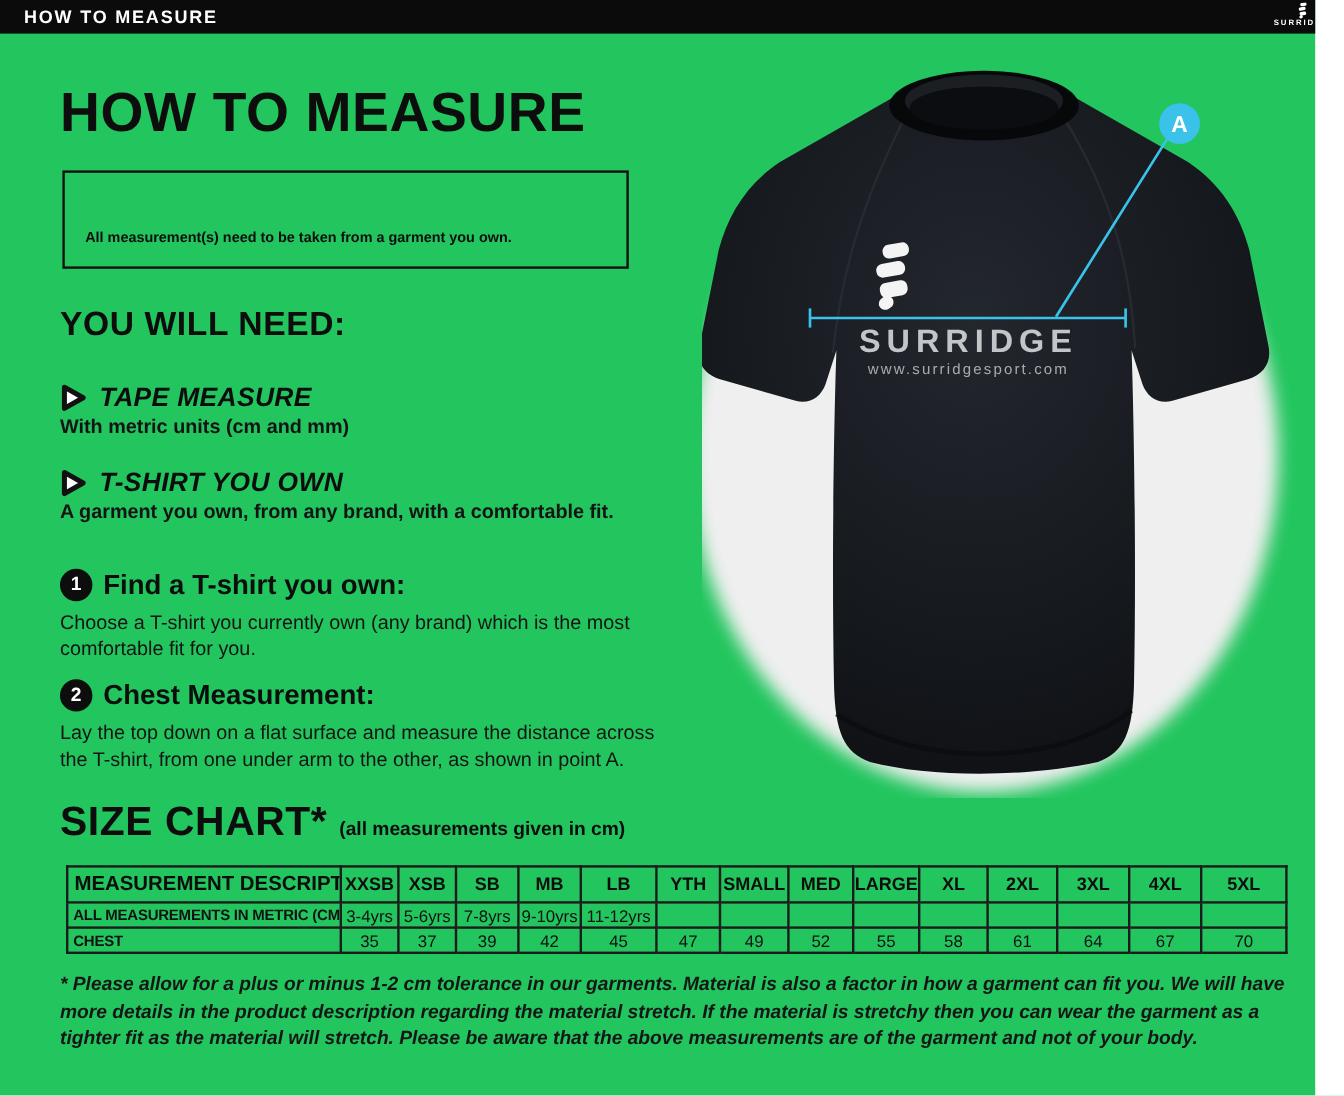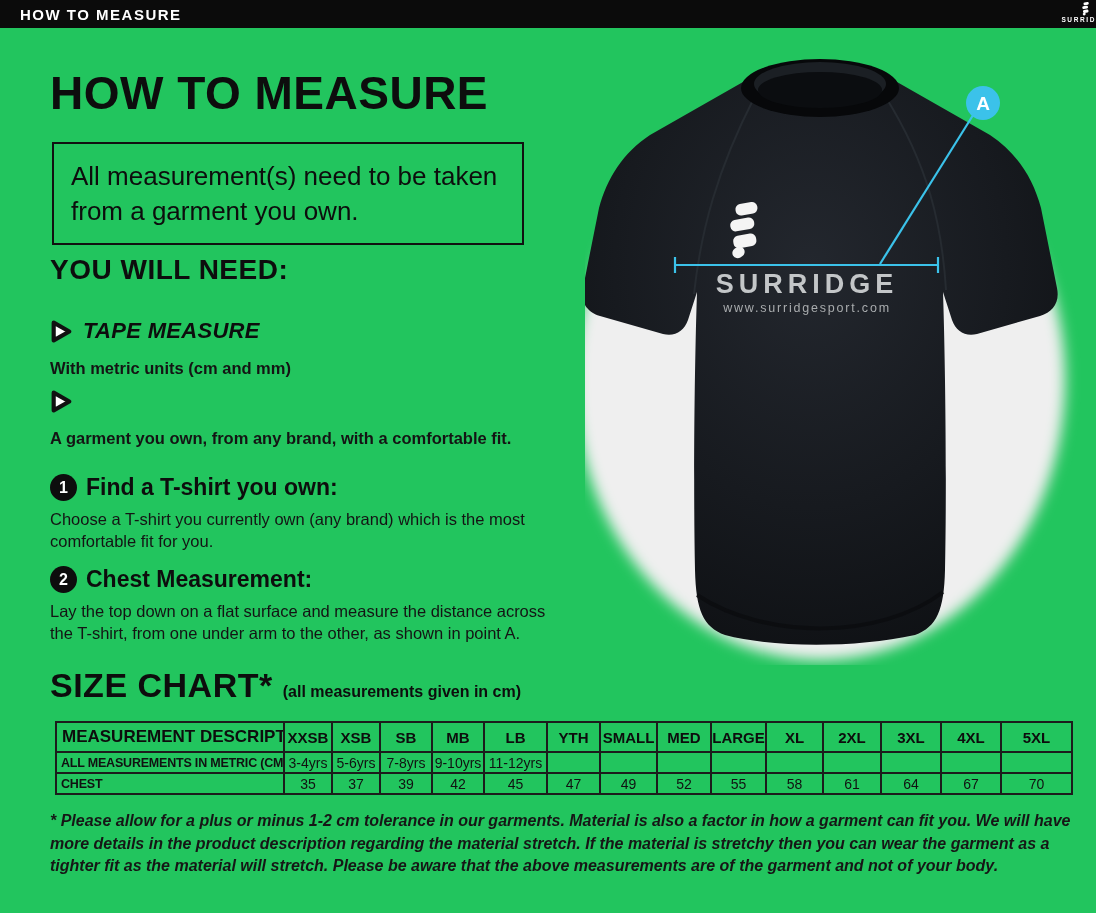--- a/index.html
+++ b/index.html
@@ -10,26 +10,26 @@
   
   .topbar { position:absolute; left:0; top:0; width:1120px; height:28px; background:#0b0b0b; }
   .topbar-title { position:absolute; left:20px; top:6px; color:#fff; font-size:15px; font-weight:bold; letter-spacing:1.5px; }
   .topbar-logo { position:absolute; right:6px; top:1px; width:58px; height:26px; text-align:center; }
   .topbar-logo .s-glyph { display:block; margin:1px auto 0; }
   .topbar-brand { color:#fff; font-size:6.5px; font-weight:bold; letter-spacing:1.6px; margin-top:0px; }
 
   
   .h1 { position:absolute; left:50px; top:66px; font-size:46px; font-weight:900; letter-spacing:0.5px; color:#0d0d0d; }
   .note-box { position:absolute; left:52px; top:142px; width:472px; border:2.5px solid #111; padding:15px 17px; }
-  .note-box .note-text { font-size:26px; font-weight:normal; line-height:1.33; color:#0d0d0d; }
+  .note-box .note-text { font-size:12px; font-weight:bold; line-height:1.33; color:#0d0d0d;margin-top:32px; }
   .h2 { position:absolute; left:50px; top:254px; font-size:28px; font-weight:900; letter-spacing:0.5px; color:#0d0d0d; }
 
   .need-item-title { display:flex; align-items:center; gap:10px;font-style:italic; }
   .need-item-title .t { font-size:22px; font-weight:900; letter-spacing:0.3px; color:#0d0d0d; }
-  .need-desc { font-size:16.5px; font-weight:bold; color:#141414; margin-top:15px; }
+  .need-desc { font-size:16.5px; font-weight:bold; color:#141414; margin-top:3px; }
   .need-1 { position:absolute; left:50px; top:318px; }
   .need-2 { position:absolute; left:50px; top:389px; }
 
   .step { position:absolute; left:50px; width:520px; }
   .step-1 { top:474px; }
   .step-2 { top:566px; }
   .step-head { display:flex; align-items:center; gap:9px; }
   .badge { width:27px; height:27px; border-radius:50%; background:#0d0d0d; color:#fff; font-size:16px; font-weight:bold; display:flex; align-items:center; justify-content:center; flex:0 0 27px; }
   .step-title { font-size:23px; font-weight:700; color:#0d0d0d; }
   .step-desc { font-size:16.5px; font-weight:normal; line-height:1.35; color:#141414; margin-top:7px; width:515px; }
@@ -87,20 +87,21 @@
       <span class="t">TAPE MEASURE</span>
     </div>
     <div class="need-desc">With metric units (cm and mm)</div>
   </div>
 
   <div class="need-2">
     <div class="need-item-title">
       <svg width="23" height="25" viewBox="0 0 22 24">
         <path d="M3.5 3.5 L18.5 12 L3.5 20.5 Z" fill="#ffffff" stroke="#111111" stroke-width="4" stroke-linejoin="round"></path>
       </svg>
+      <span class="t">T-SHIRT YOU OWN</span>
     </div>
     <div class="need-desc">A garment you own, from any brand, with a comfortable fit.</div>
   </div>
 
   <div class="step step-1">
     <div class="step-head">
       <div class="badge">1</div>
       <div class="step-title">Find a T-shirt you own:</div>
     </div>
     <div class="step-desc">Choose a T-shirt you currently own (any brand) which is the most comfortable fit for you.</div>

